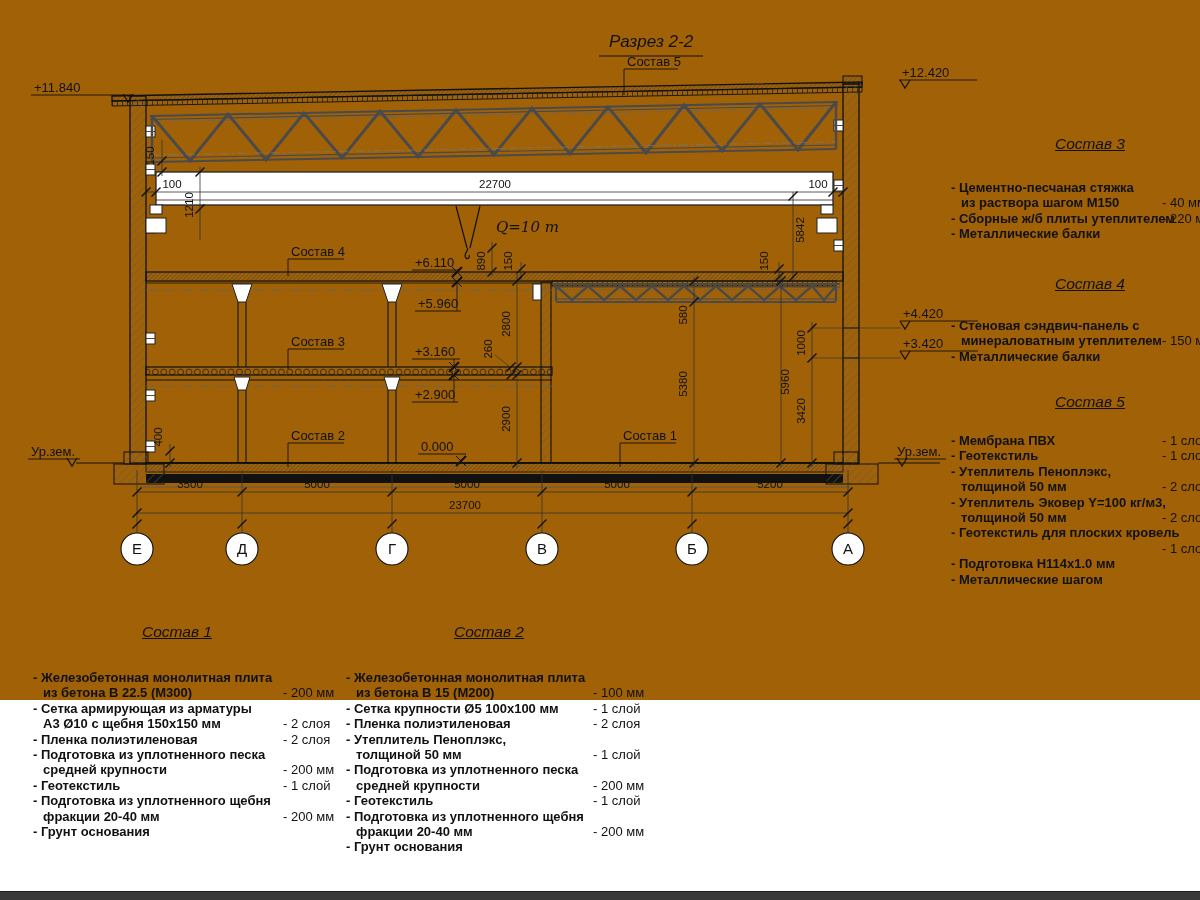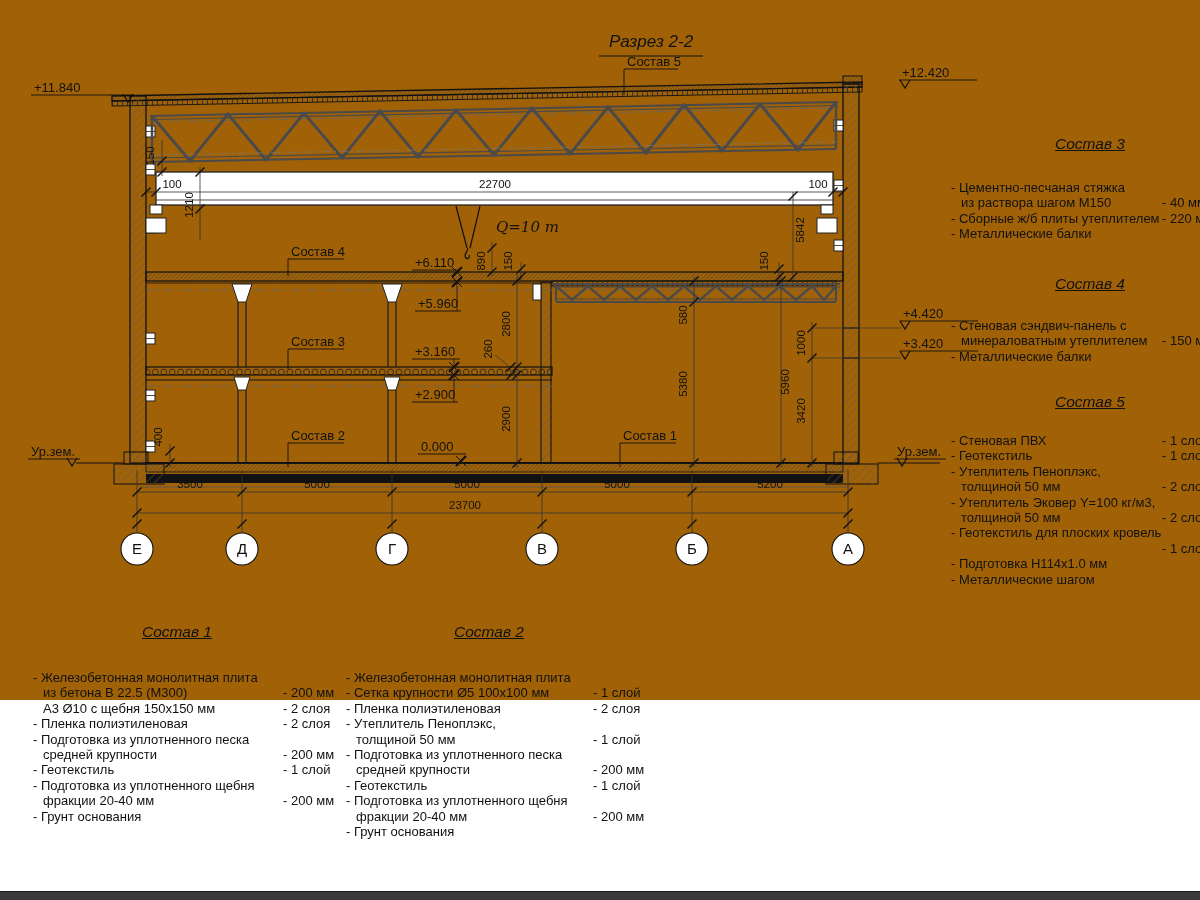--- a/index.html
+++ b/index.html
@@ -12,21 +12,21 @@
   .lead{font-size:13px;}
   .axis{font-size:15px;}
   .ttl{font-size:17px;font-style:italic;}
   .qlbl{font-size:15px;font-style:italic;font-family:"DejaVu Serif",serif;}
   
   .spec{position:absolute;width:290px;font-size:13px;line-height:15.4px;}
   .spec .spec-head{font-size:15.5px;font-style:italic;text-decoration:underline;
                    text-align:center;width:var(--headw);height:20px;}
   .spec .rows{margin-top:var(--rowsmt);}
   .spec .row{position:relative;height:15.4px;white-space:nowrap;}
-  .spec .row .t{position:absolute;left:0;}
+  .spec .row .t{position:absolute;left:0;font-weight:bold;}
   .spec .row.ind .t{left:10px;}
   .spec .row .v{position:absolute;left:var(--valx);white-space:nowrap;}
   .bottom-bar{position:absolute;left:0;top:891px;width:1200px;height:9px;
               background:#3a3a3a;border-top:1px solid #1d1d1d;}
 </style>
 </head>
 <body>
 
 <div class="canvas">
 
@@ -347,20 +347,24 @@
       <div class="spec-head">Состав 1</div>
       <div class="rows">
         <div class="row">
           <span class="t">- Железобетонная  монолитная плита</span>
           <span class="v"></span>
         </div>
         <div class="row ind">
           <span class="t">из бетона В 22.5 (М300)</span>
           <span class="v">- 200 мм</span>
         </div>
+        <div class="row">
+          <span class="t">- Сетка армирующая из арматуры</span>
+          <span class="v"></span>
+        </div>
         <div class="row ind">
           <span class="t">А3 Ø10 с щебня 150х150 мм</span>
           <span class="v">- 2 слоя</span>
         </div>
         <div class="row">
           <span class="t">- Пленка полиэтиленовая</span>
           <span class="v">-  2 слоя</span>
         </div>
         <div class="row">
           <span class="t">- Подготовка из уплотненного песка</span>
@@ -388,20 +392,24 @@
         </div>
       </div>
     </div>
 <div class="spec" style="left:346px;top:624px;--headw:286px;--rowsmt:26px;--valx:247px">
       <div class="spec-head">Состав 2</div>
       <div class="rows">
         <div class="row">
           <span class="t">- Железобетонная  монолитная плита</span>
           <span class="v"></span>
         </div>
+        <div class="row ind">
+          <span class="t">из бетона В 15 (М200)</span>
+          <span class="v">- 100 мм</span>
+        </div>
         <div class="row">
           <span class="t">- Сетка крупности Ø5 100х100 мм</span>
           <span class="v">- 1 слой</span>
         </div>
         <div class="row">
           <span class="t">- Пленка полиэтиленовая</span>
           <span class="v">-  2 слоя</span>
         </div>
         <div class="row">
           <span class="t">- Утеплитель Пеноплэкс,</span>
@@ -472,21 +480,21 @@
         <div class="row">
           <span class="t">- Металлические балки</span>
           <span class="v"></span>
         </div>
       </div>
     </div>
 <div class="spec" style="left:951px;top:394px;--headw:278px;--rowsmt:19px;--valx:211px">
       <div class="spec-head">Состав 5</div>
       <div class="rows">
         <div class="row">
-          <span class="t">- Стеновая ПВХ</span>
+          <span class="t">- Мембрана ПВХ</span>
           <span class="v">- 1 слой</span>
         </div>
         <div class="row">
           <span class="t">- Геотекстиль</span>
           <span class="v">- 1 слой</span>
         </div>
         <div class="row">
           <span class="t">- Утеплитель Пеноплэкс,</span>
           <span class="v"></span>
         </div>

